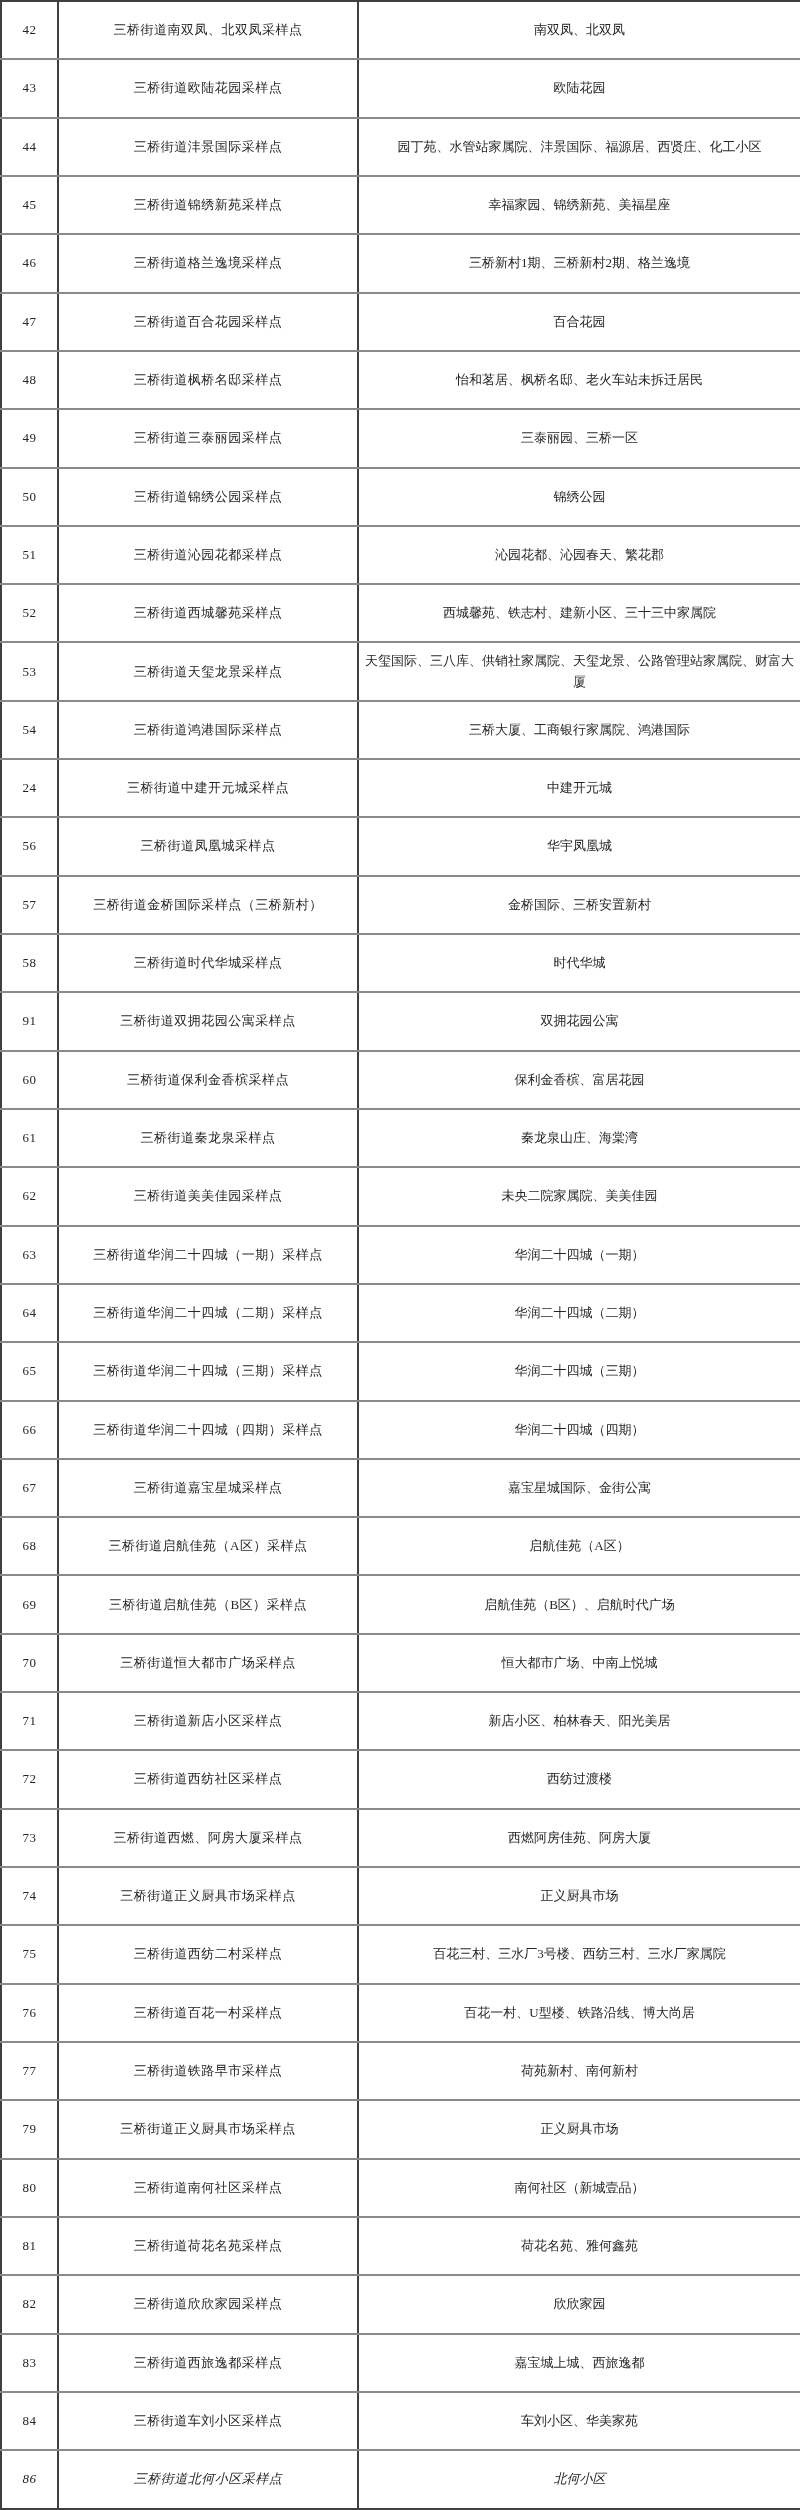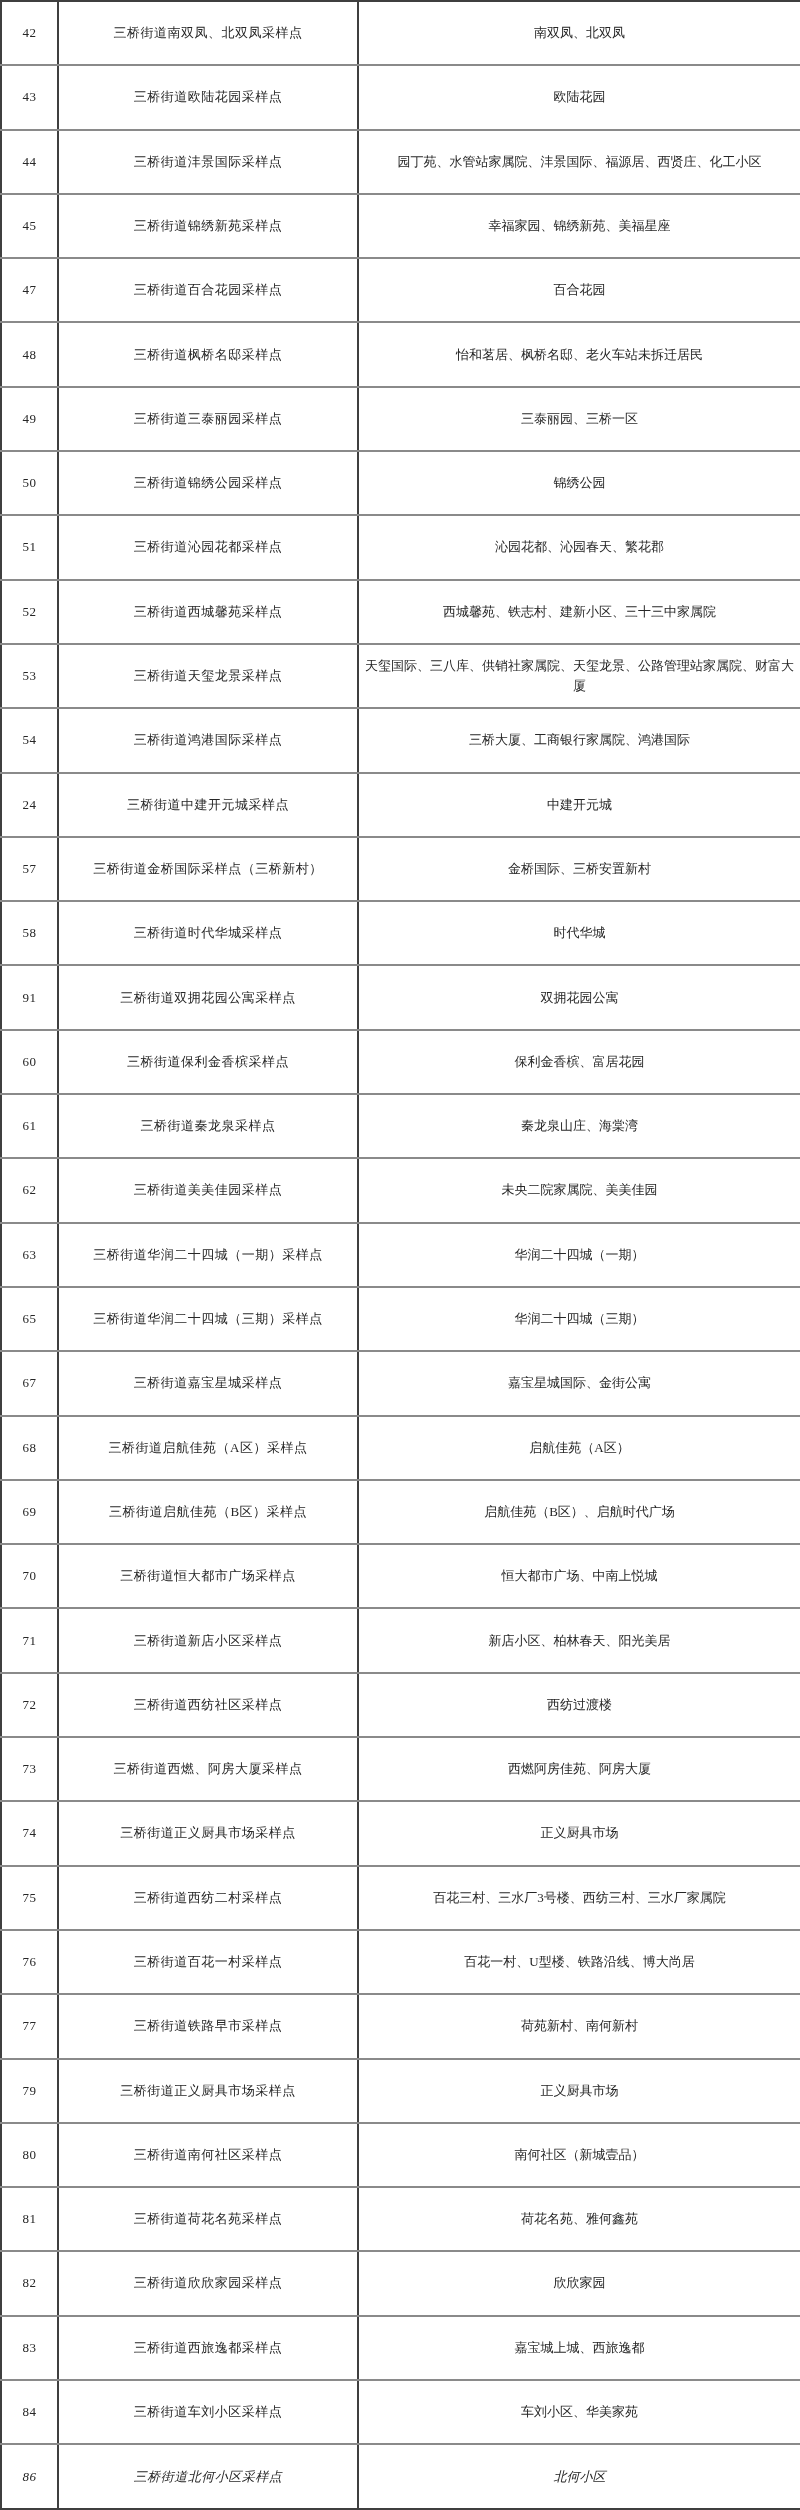--- a/index.html
+++ b/index.html
@@ -78,20 +78,25 @@
           <td class="col-no">44</td>
           <td class="col-point">三桥街道沣景国际采样点</td>
           <td class="col-coverage">园丁苑、水管站家属院、沣景国际、福源居、西贤庄、化工小区</td>
         </tr>
         <tr>
           <td class="col-no">45</td>
           <td class="col-point">三桥街道锦绣新苑采样点</td>
           <td class="col-coverage">幸福家园、锦绣新苑、美福星座</td>
         </tr>
         <tr>
+          <td class="col-no">46</td>
+          <td class="col-point">三桥街道格兰逸境采样点</td>
+          <td class="col-coverage">三桥新村1期、三桥新村2期、格兰逸境</td>
+        </tr>
+        <tr>
           <td class="col-no">47</td>
           <td class="col-point">三桥街道百合花园采样点</td>
           <td class="col-coverage">百合花园</td>
         </tr>
         <tr>
           <td class="col-no">48</td>
           <td class="col-point">三桥街道枫桥名邸采样点</td>
           <td class="col-coverage">怡和茗居、枫桥名邸、老火车站未拆迁居民</td>
         </tr>
         <tr>
@@ -123,20 +128,25 @@
           <td class="col-no">54</td>
           <td class="col-point">三桥街道鸿港国际采样点</td>
           <td class="col-coverage">三桥大厦、工商银行家属院、鸿港国际</td>
         </tr>
         <tr>
           <td class="col-no">24</td>
           <td class="col-point">三桥街道中建开元城采样点</td>
           <td class="col-coverage">中建开元城</td>
         </tr>
         <tr>
+          <td class="col-no">56</td>
+          <td class="col-point">三桥街道凤凰城采样点</td>
+          <td class="col-coverage">华宇凤凰城</td>
+        </tr>
+        <tr>
           <td class="col-no">57</td>
           <td class="col-point">三桥街道金桥国际采样点（三桥新村）</td>
           <td class="col-coverage">金桥国际、三桥安置新村</td>
         </tr>
         <tr>
           <td class="col-no">58</td>
           <td class="col-point">三桥街道时代华城采样点</td>
           <td class="col-coverage">时代华城</td>
         </tr>
         <tr>
@@ -158,23 +168,33 @@
           <td class="col-no">62</td>
           <td class="col-point">三桥街道美美佳园采样点</td>
           <td class="col-coverage">未央二院家属院、美美佳园</td>
         </tr>
         <tr>
           <td class="col-no">63</td>
           <td class="col-point">三桥街道华润二十四城（一期）采样点</td>
           <td class="col-coverage">华润二十四城（一期）</td>
         </tr>
         <tr>
+          <td class="col-no">64</td>
+          <td class="col-point">三桥街道华润二十四城（二期）采样点</td>
+          <td class="col-coverage">华润二十四城（二期）</td>
+        </tr>
+        <tr>
           <td class="col-no">65</td>
           <td class="col-point">三桥街道华润二十四城（三期）采样点</td>
           <td class="col-coverage">华润二十四城（三期）</td>
+        </tr>
+        <tr>
+          <td class="col-no">66</td>
+          <td class="col-point">三桥街道华润二十四城（四期）采样点</td>
+          <td class="col-coverage">华润二十四城（四期）</td>
         </tr>
         <tr>
           <td class="col-no">67</td>
           <td class="col-point">三桥街道嘉宝星城采样点</td>
           <td class="col-coverage">嘉宝星城国际、金街公寓</td>
         </tr>
         <tr>
           <td class="col-no">68</td>
           <td class="col-point">三桥街道启航佳苑（A区）采样点</td>
           <td class="col-coverage">启航佳苑（A区）</td>

